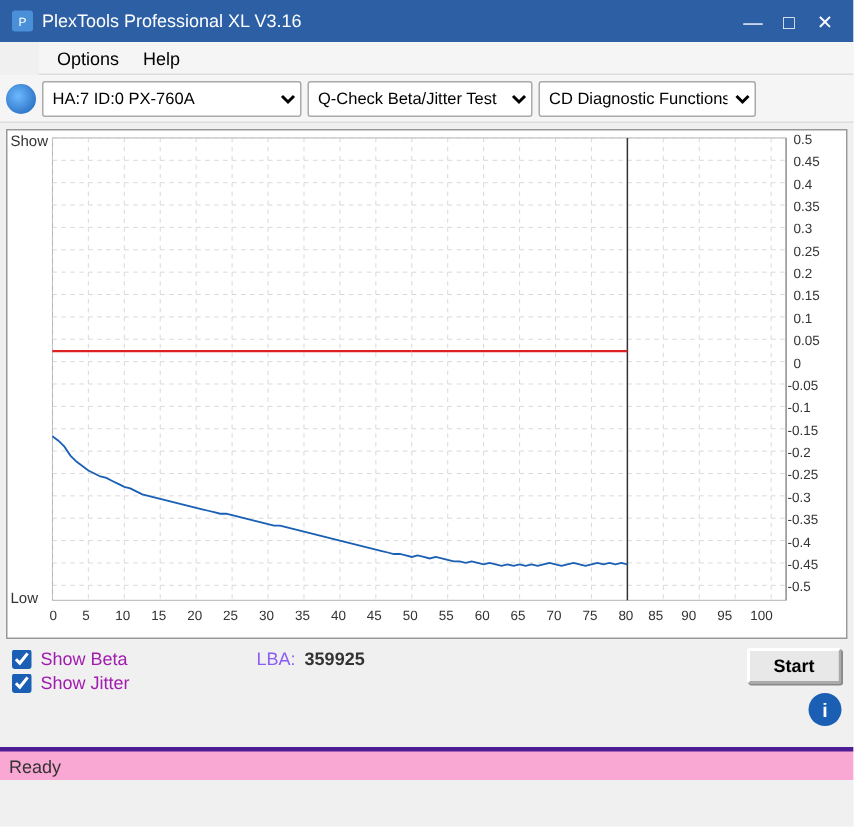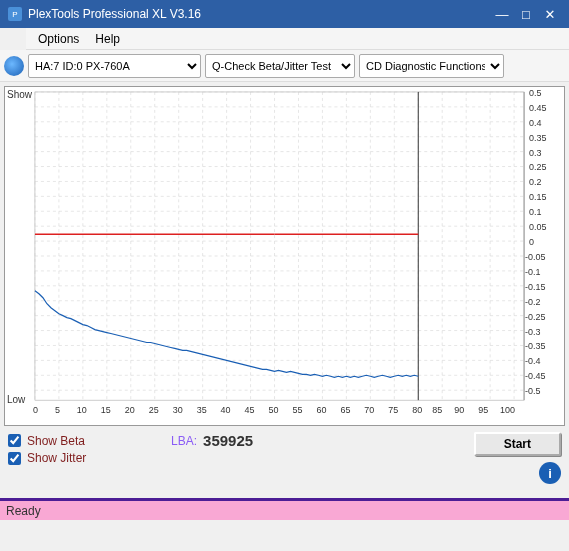--- a/index.html
+++ b/index.html
@@ -139,39 +139,39 @@
       gap: 6px;
       margin-bottom: 2px;
     }
     .checkbox-row input[type=checkbox] {
       width: 13px;
       height: 13px;
       accent-color: #1a5fb4;
     }
     .checkbox-label {
       font-size: 12px;
-      color: #7f1d1d;
+      color: #a21caf;
     }
     .lba-label {
       font-size: 12px;
       color: #8b5cf6;
       margin-left: 80px;
     }
     .lba-value {
-      font-size: 15px;
+      font-size: 12px;
       color: #333;
       font-weight: bold;
     }
 
     .start-btn {
       background: #e8e8e8;
       border: 2px solid #aaa;
       border-top-color: #fff;
       border-left-color: #fff;
-      padding: 3px 28px;
+      padding: 3px 16px;
       font-size: 12px;
       cursor: pointer;
       border-radius: 2px;
       font-weight: bold;
       box-shadow: 1px 1px 0 #888;
     }
 
     .pref-info-row {
       display: flex;
       align-items: center;

